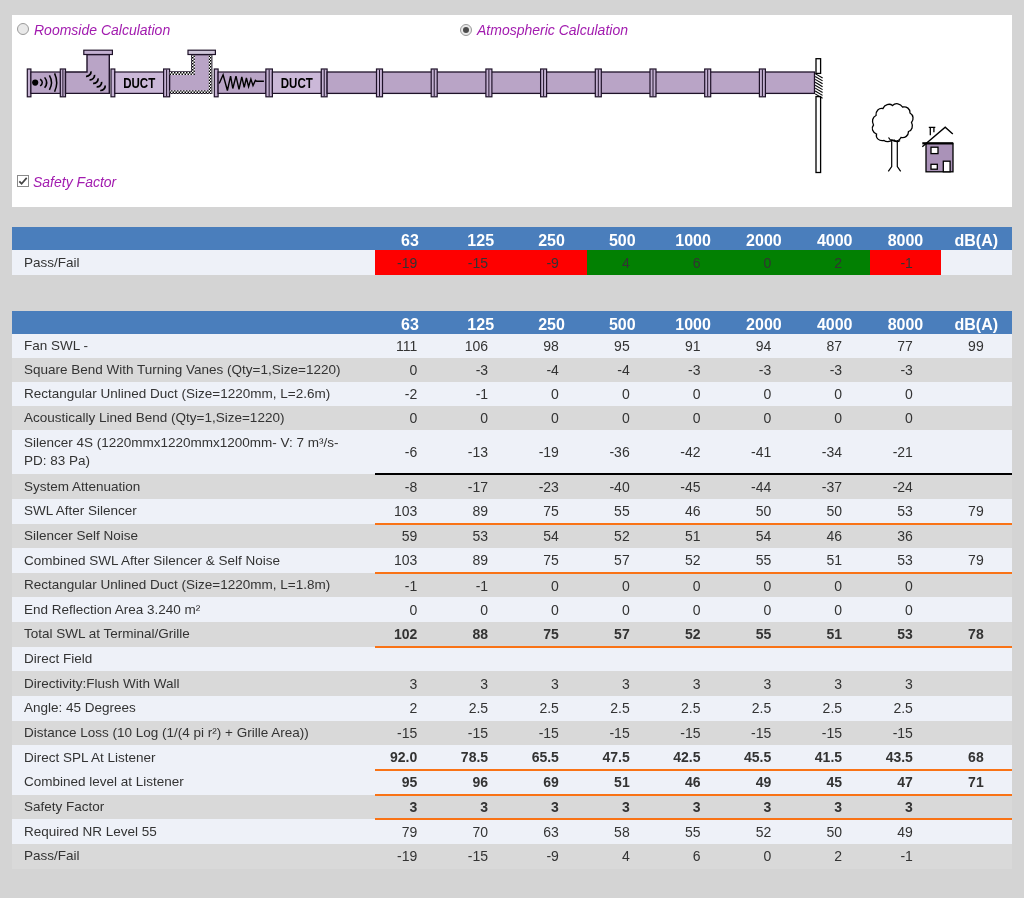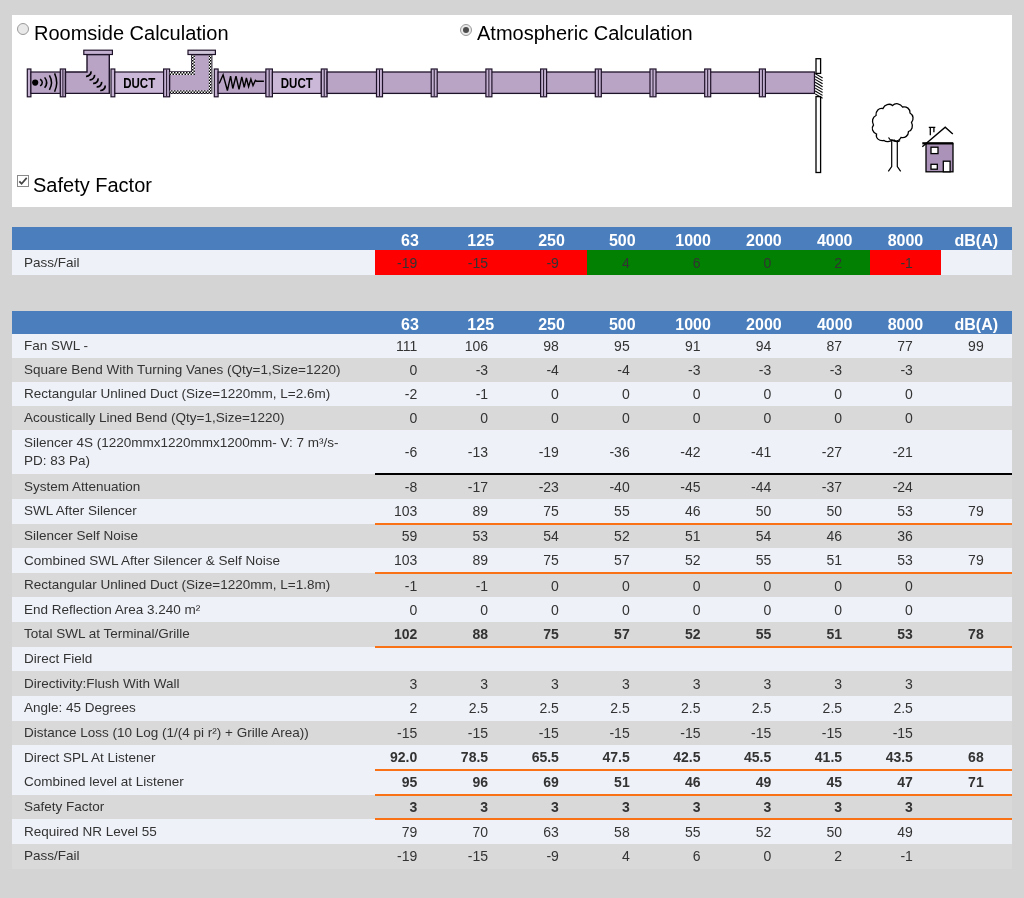--- a/index.html
+++ b/index.html
@@ -1,19 +1,19 @@
 <!DOCTYPE html>
 <html><head>
 <meta charset="utf-8">
 <style>
 html,body{margin:0;padding:0;}
 body{background:#d4d4d4;font-family:"Liberation Sans",sans-serif;color:#333;}
 #page{position:relative;width:1024px;height:898px;overflow:hidden;}
 #panel{position:absolute;left:12px;top:15px;width:1000px;height:192px;background:#ffffff;}
-.ctl{position:absolute;font-size:20px;color:#000000;}
+.ctl{position:absolute;font-size:14px;color:#a21caf;font-style:italic;}
 .radio{position:absolute;width:12px;height:12px;border-radius:50%;background:#e9e9e9;border:1px solid #9a9a9a;box-sizing:border-box;}
 .radio.sel::after{content:"";position:absolute;left:2px;top:2px;width:6px;height:6px;border-radius:50%;background:#4c4c4c;}
 .checkbox{position:absolute;width:12px;height:12px;background:#fff;border:1px solid #8a8a8a;box-sizing:border-box;}
 #diag{position:absolute;left:0;top:0;}
 table{border-collapse:collapse;table-layout:fixed;position:absolute;left:12px;width:874px;font-size:13.5px;}
 #t1{top:227px;}
 #t2{top:310.7px;}
 th{background:#4a7ebc;color:#fff;font-weight:bold;font-size:16px;text-align:center;padding:5px 0 0 0;}
 td{padding:0;line-height:18px;}
 td.lbl{text-align:left;padding-left:12px;}
@@ -229,21 +229,21 @@
           <td class="num"></td>
         </tr>
    <tr class="r44 lt">
           <td class="lbl">Silencer 4S (1220mmx1220mmx1200mm- V: 7 m³/s-<br>PD: 83 Pa)</td>
           <td class="num">-6</td>
           <td class="num">-13</td>
           <td class="num">-19</td>
           <td class="num">-36</td>
           <td class="num">-42</td>
           <td class="num">-41</td>
-          <td class="num">-27</td>
+          <td class="num">-34</td>
           <td class="num">-21</td>
           <td class="num"></td>
         </tr>
    <tr class="r247 gr">
           <td class="lbl">System Attenuation</td>
           <td class="num bt">-8</td>
           <td class="num bt">-17</td>
           <td class="num bt">-23</td>
           <td class="num bt">-40</td>
           <td class="num bt">-45</td>

